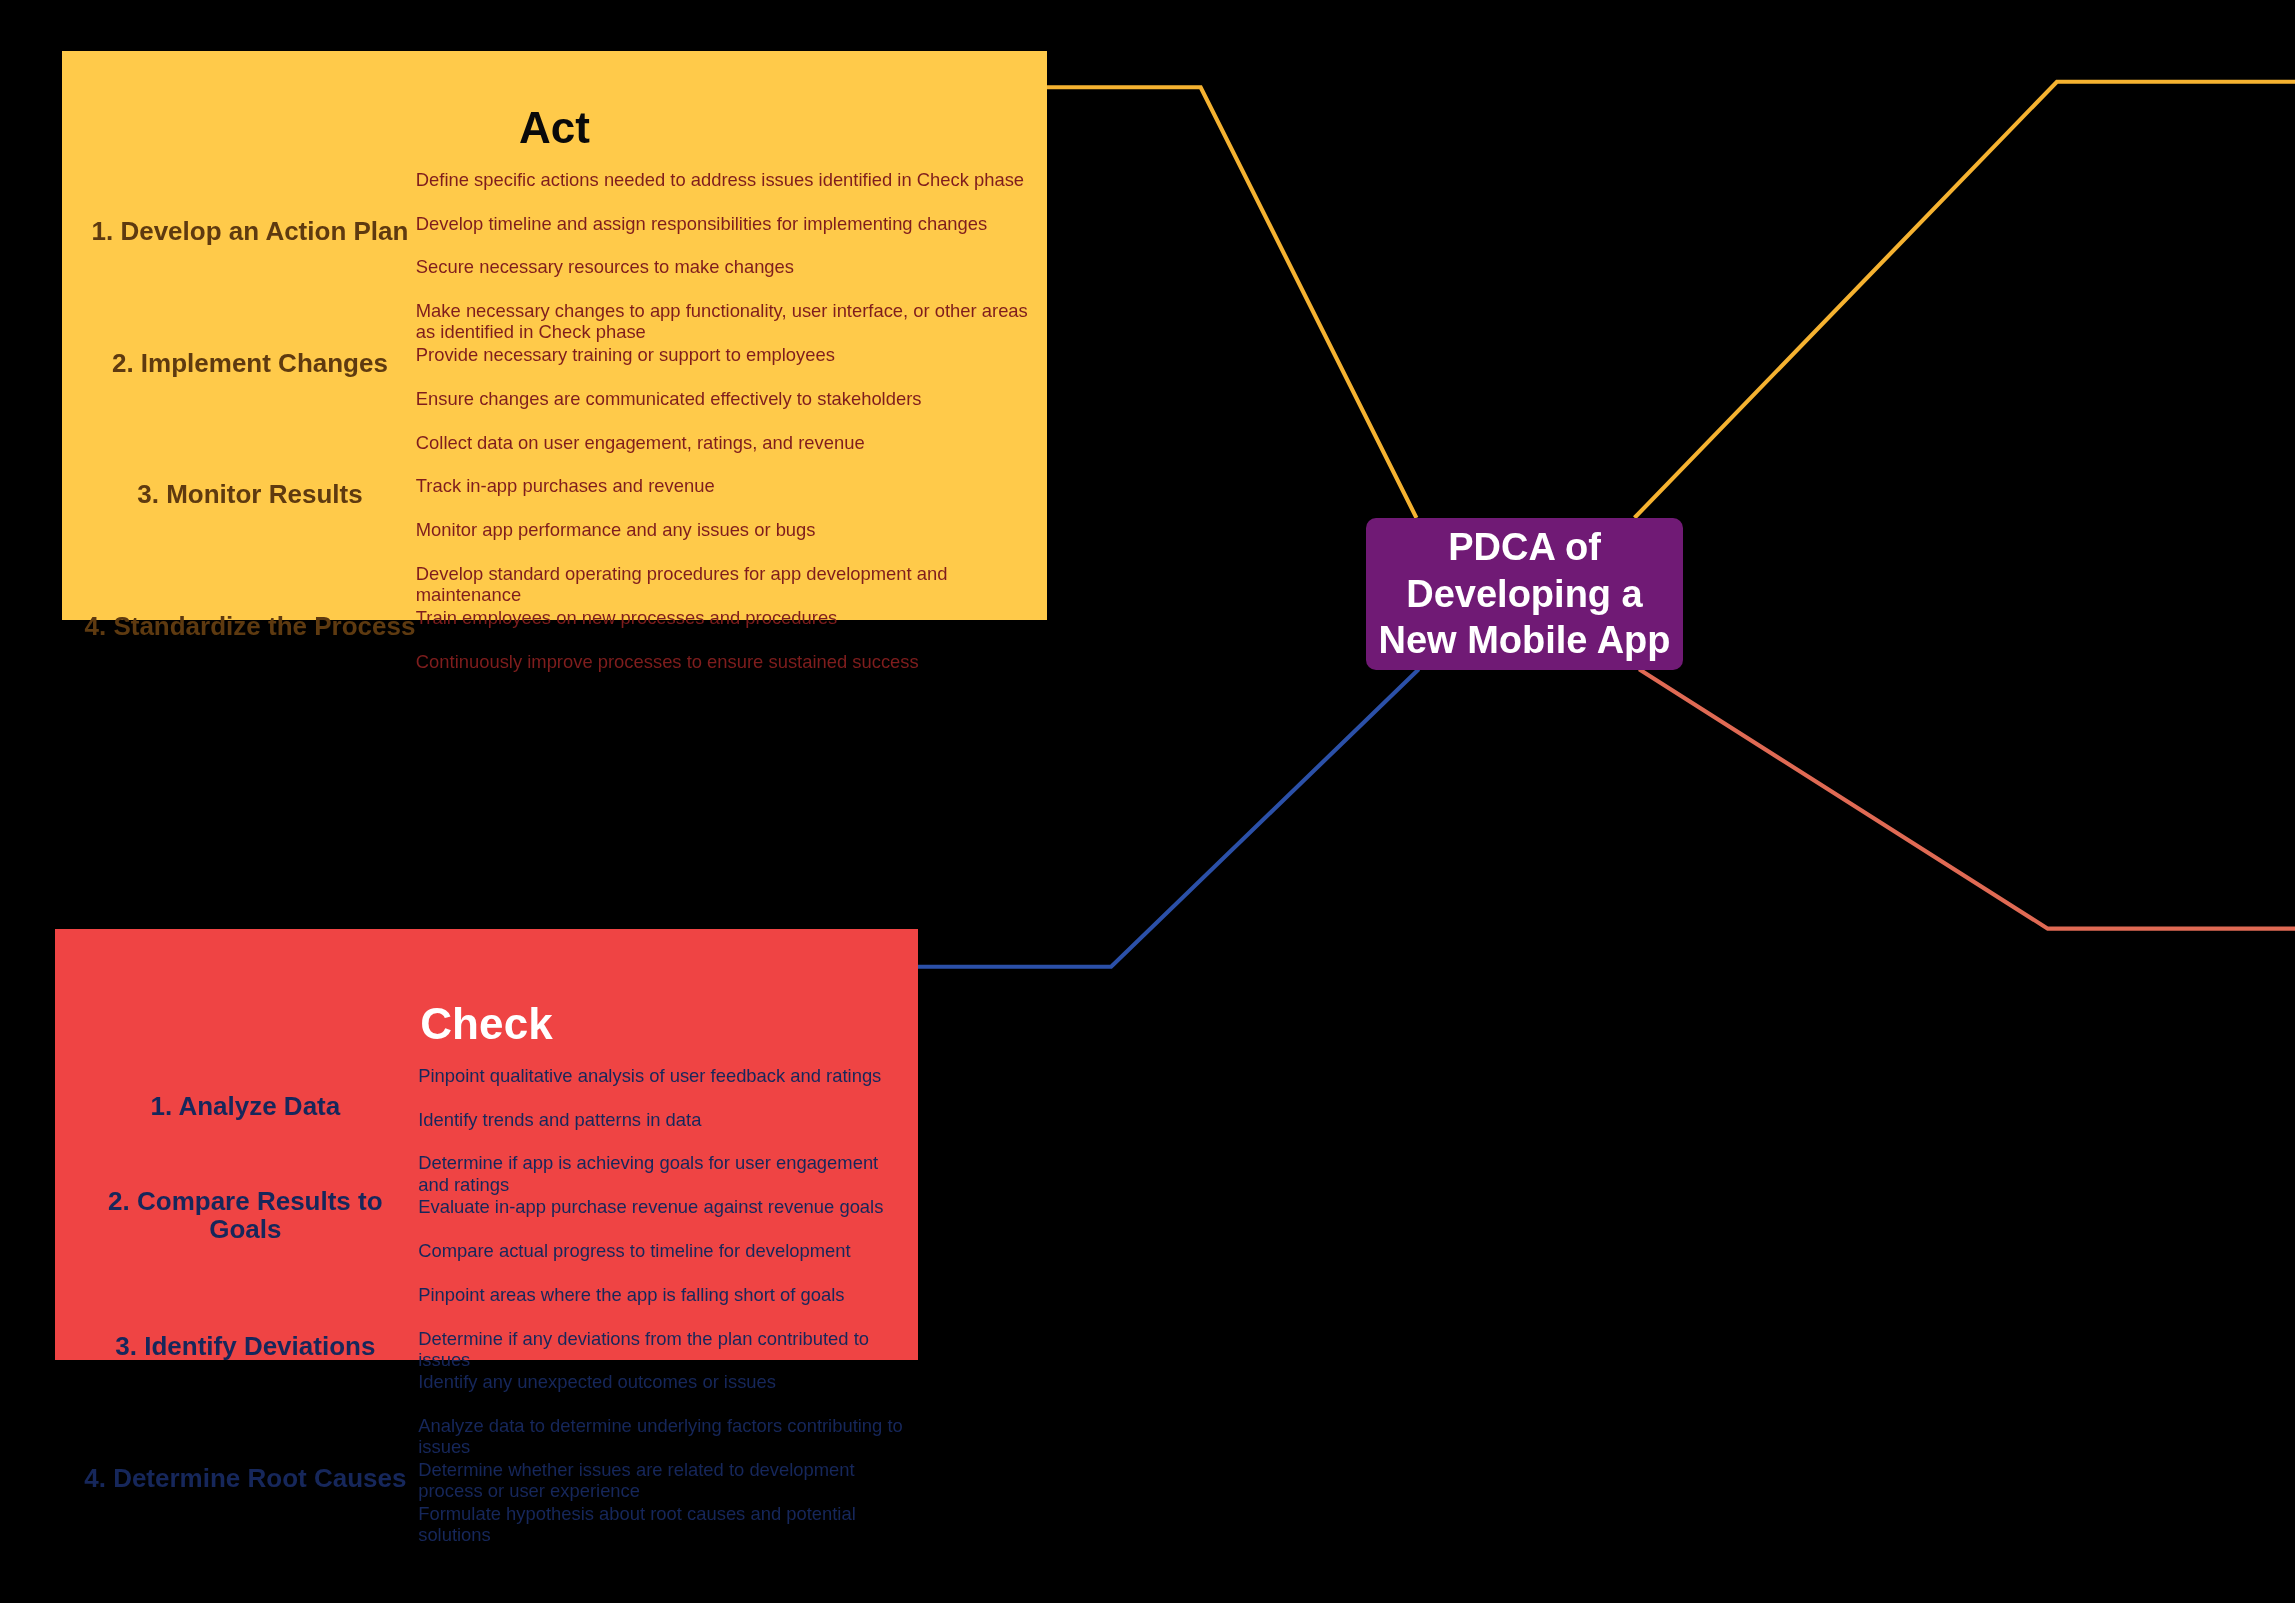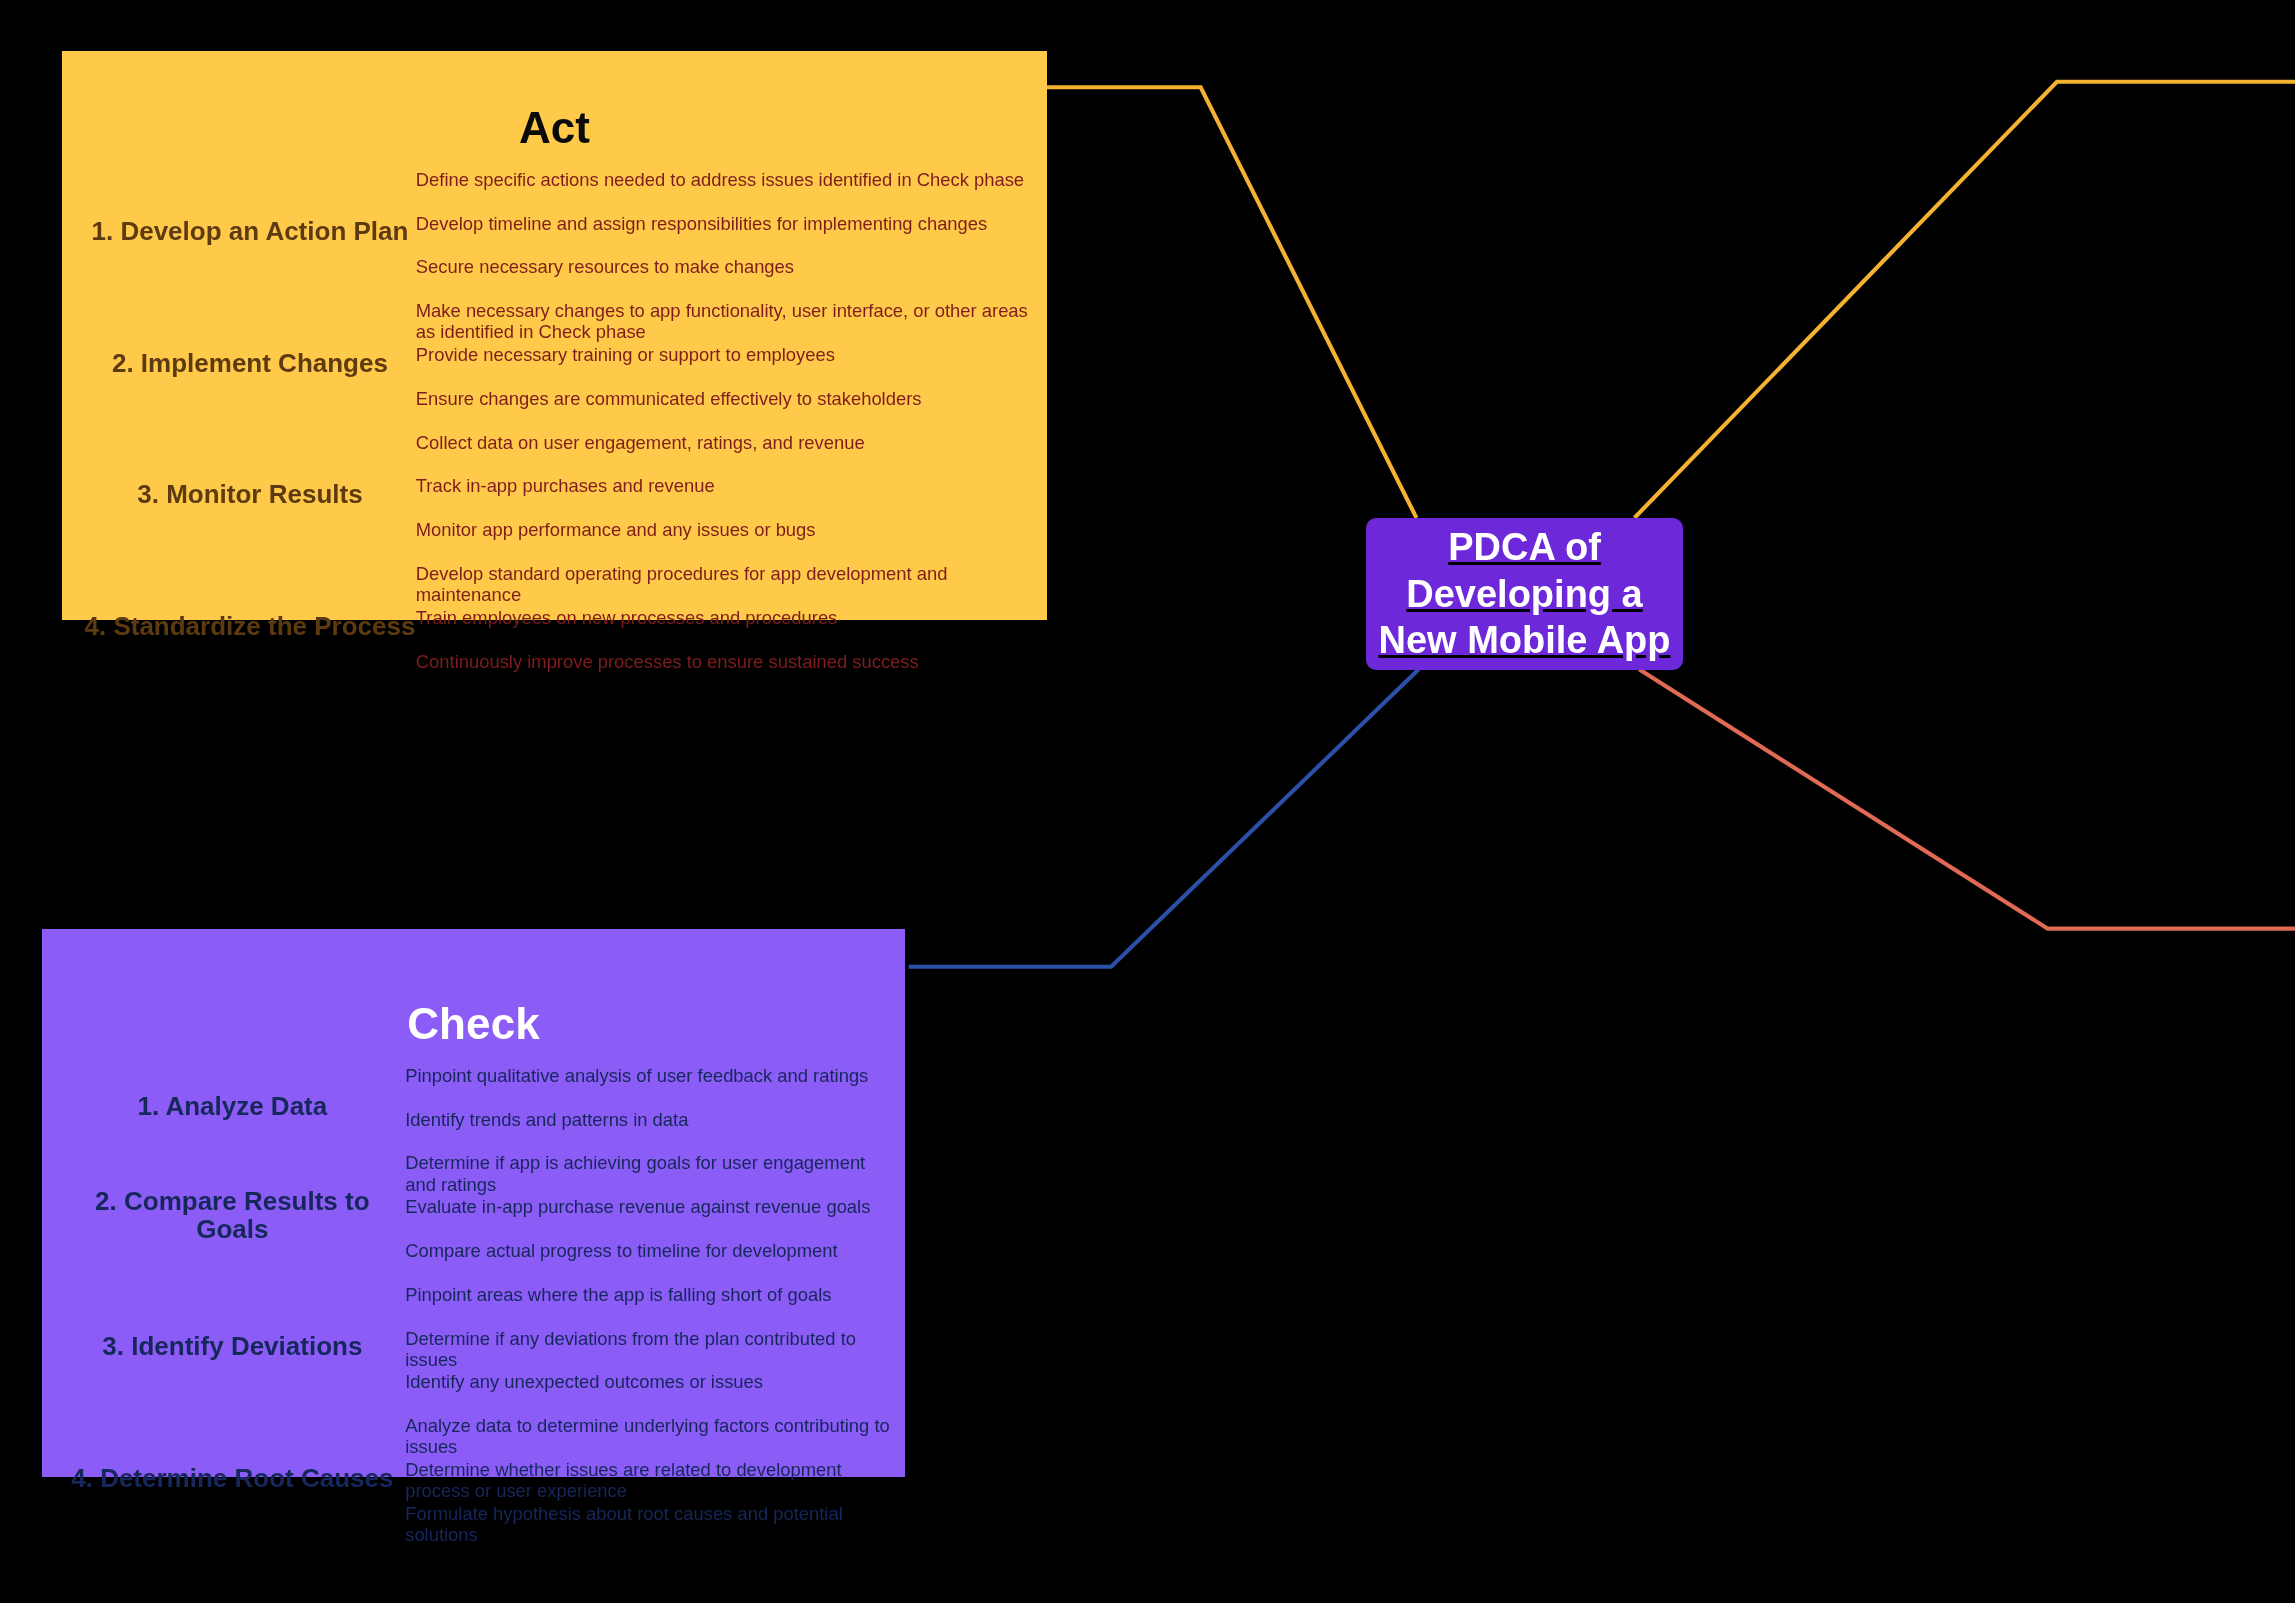--- a/index.html
+++ b/index.html
@@ -9,21 +9,21 @@
   }
   #stage{position:absolute;inset:0;width:2955px;height:1603px;background:#000;}
 
   svg.connectors{position:absolute;left:0;top:0;width:2955px;height:1603px;pointer-events:none;}
 
   .card{position:absolute;box-sizing:border-box;}
 
   
   #card-act{left:62px;top:51px;width:985px;height:569px;background:#FFCA4A;}
   
-  #card-check{left:42px;top:929px;width:863px;height:548px;background:#8b5cf6;}
+  #card-check{left:55px;top:929px;width:863px;height:431px;background:#ef4444;}
 
   .card-title{
     position:absolute;left:0;right:0;text-align:center;
     font-weight:700;letter-spacing:0.1px;line-height:1;
   }
   #card-act .card-title{top:55px;font-size:44px;color:#0a0a0a;}
   #card-check .card-title{top:73px;font-size:44px;color:#ffffff;}
 
   .rows{position:absolute;left:0;right:0;}
   .row{position:relative;display:flex;align-items:flex-start;}
@@ -42,22 +42,22 @@
   #card-check .rows{top:133px;left:9.2px;right:9.2px;}
   #card-check .step{width:354px;padding-left:8.3px;font-size:26px;color:#16275B;}
   #card-check .detail{font-size:18.4px;color:#16275B;height:41px;padding-top:2.8px;}
 
   
   .row .step{align-self:center;}
 
   
   #center-node{
     position:absolute;left:1366px;top:518px;width:317px;height:152px;
-    background:#6d28d9;border-radius:10px;
-    display:flex;align-items:center;justify-content:center;text-align:center;text-decoration:underline;
+    background:#701a75;border-radius:10px;
+    display:flex;align-items:center;justify-content:center;text-align:center;
   }
   #center-node .center-title{
     color:#fff;font-size:38px;font-weight:700;line-height:1.22;padding:0 11px;
   }
 </style>
 </head>
 <body>
 
 <div id="stage">
 

